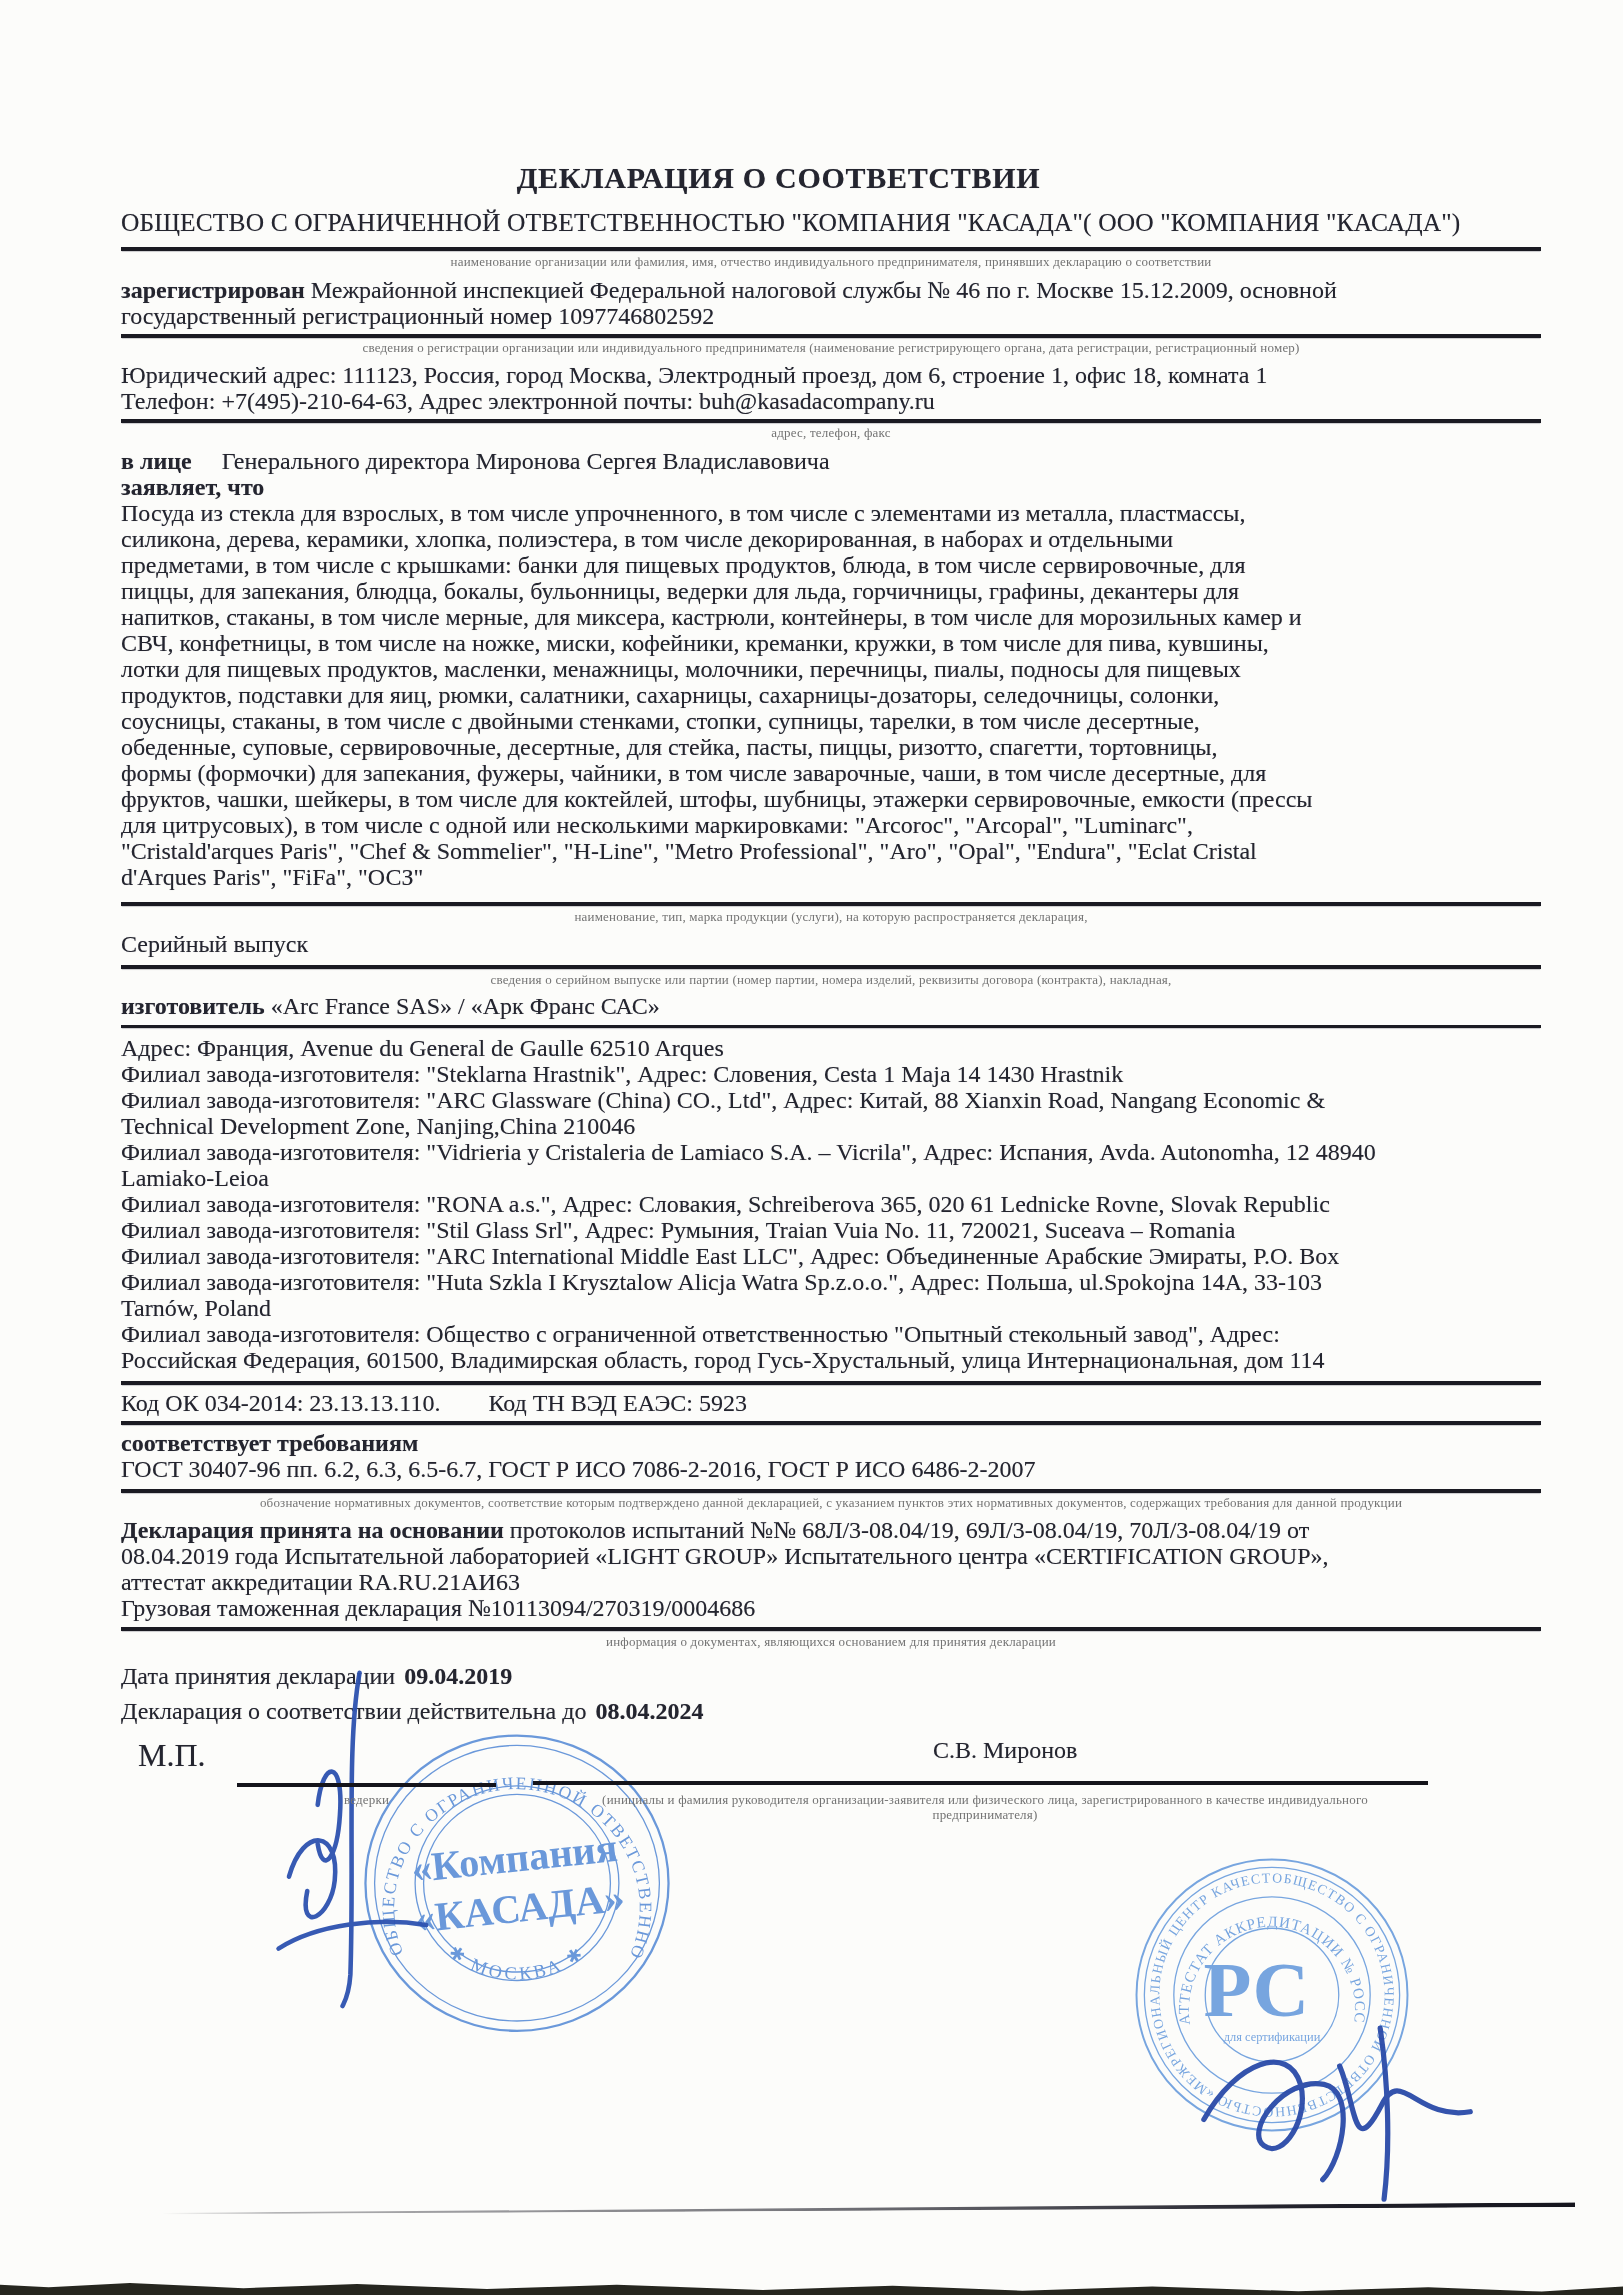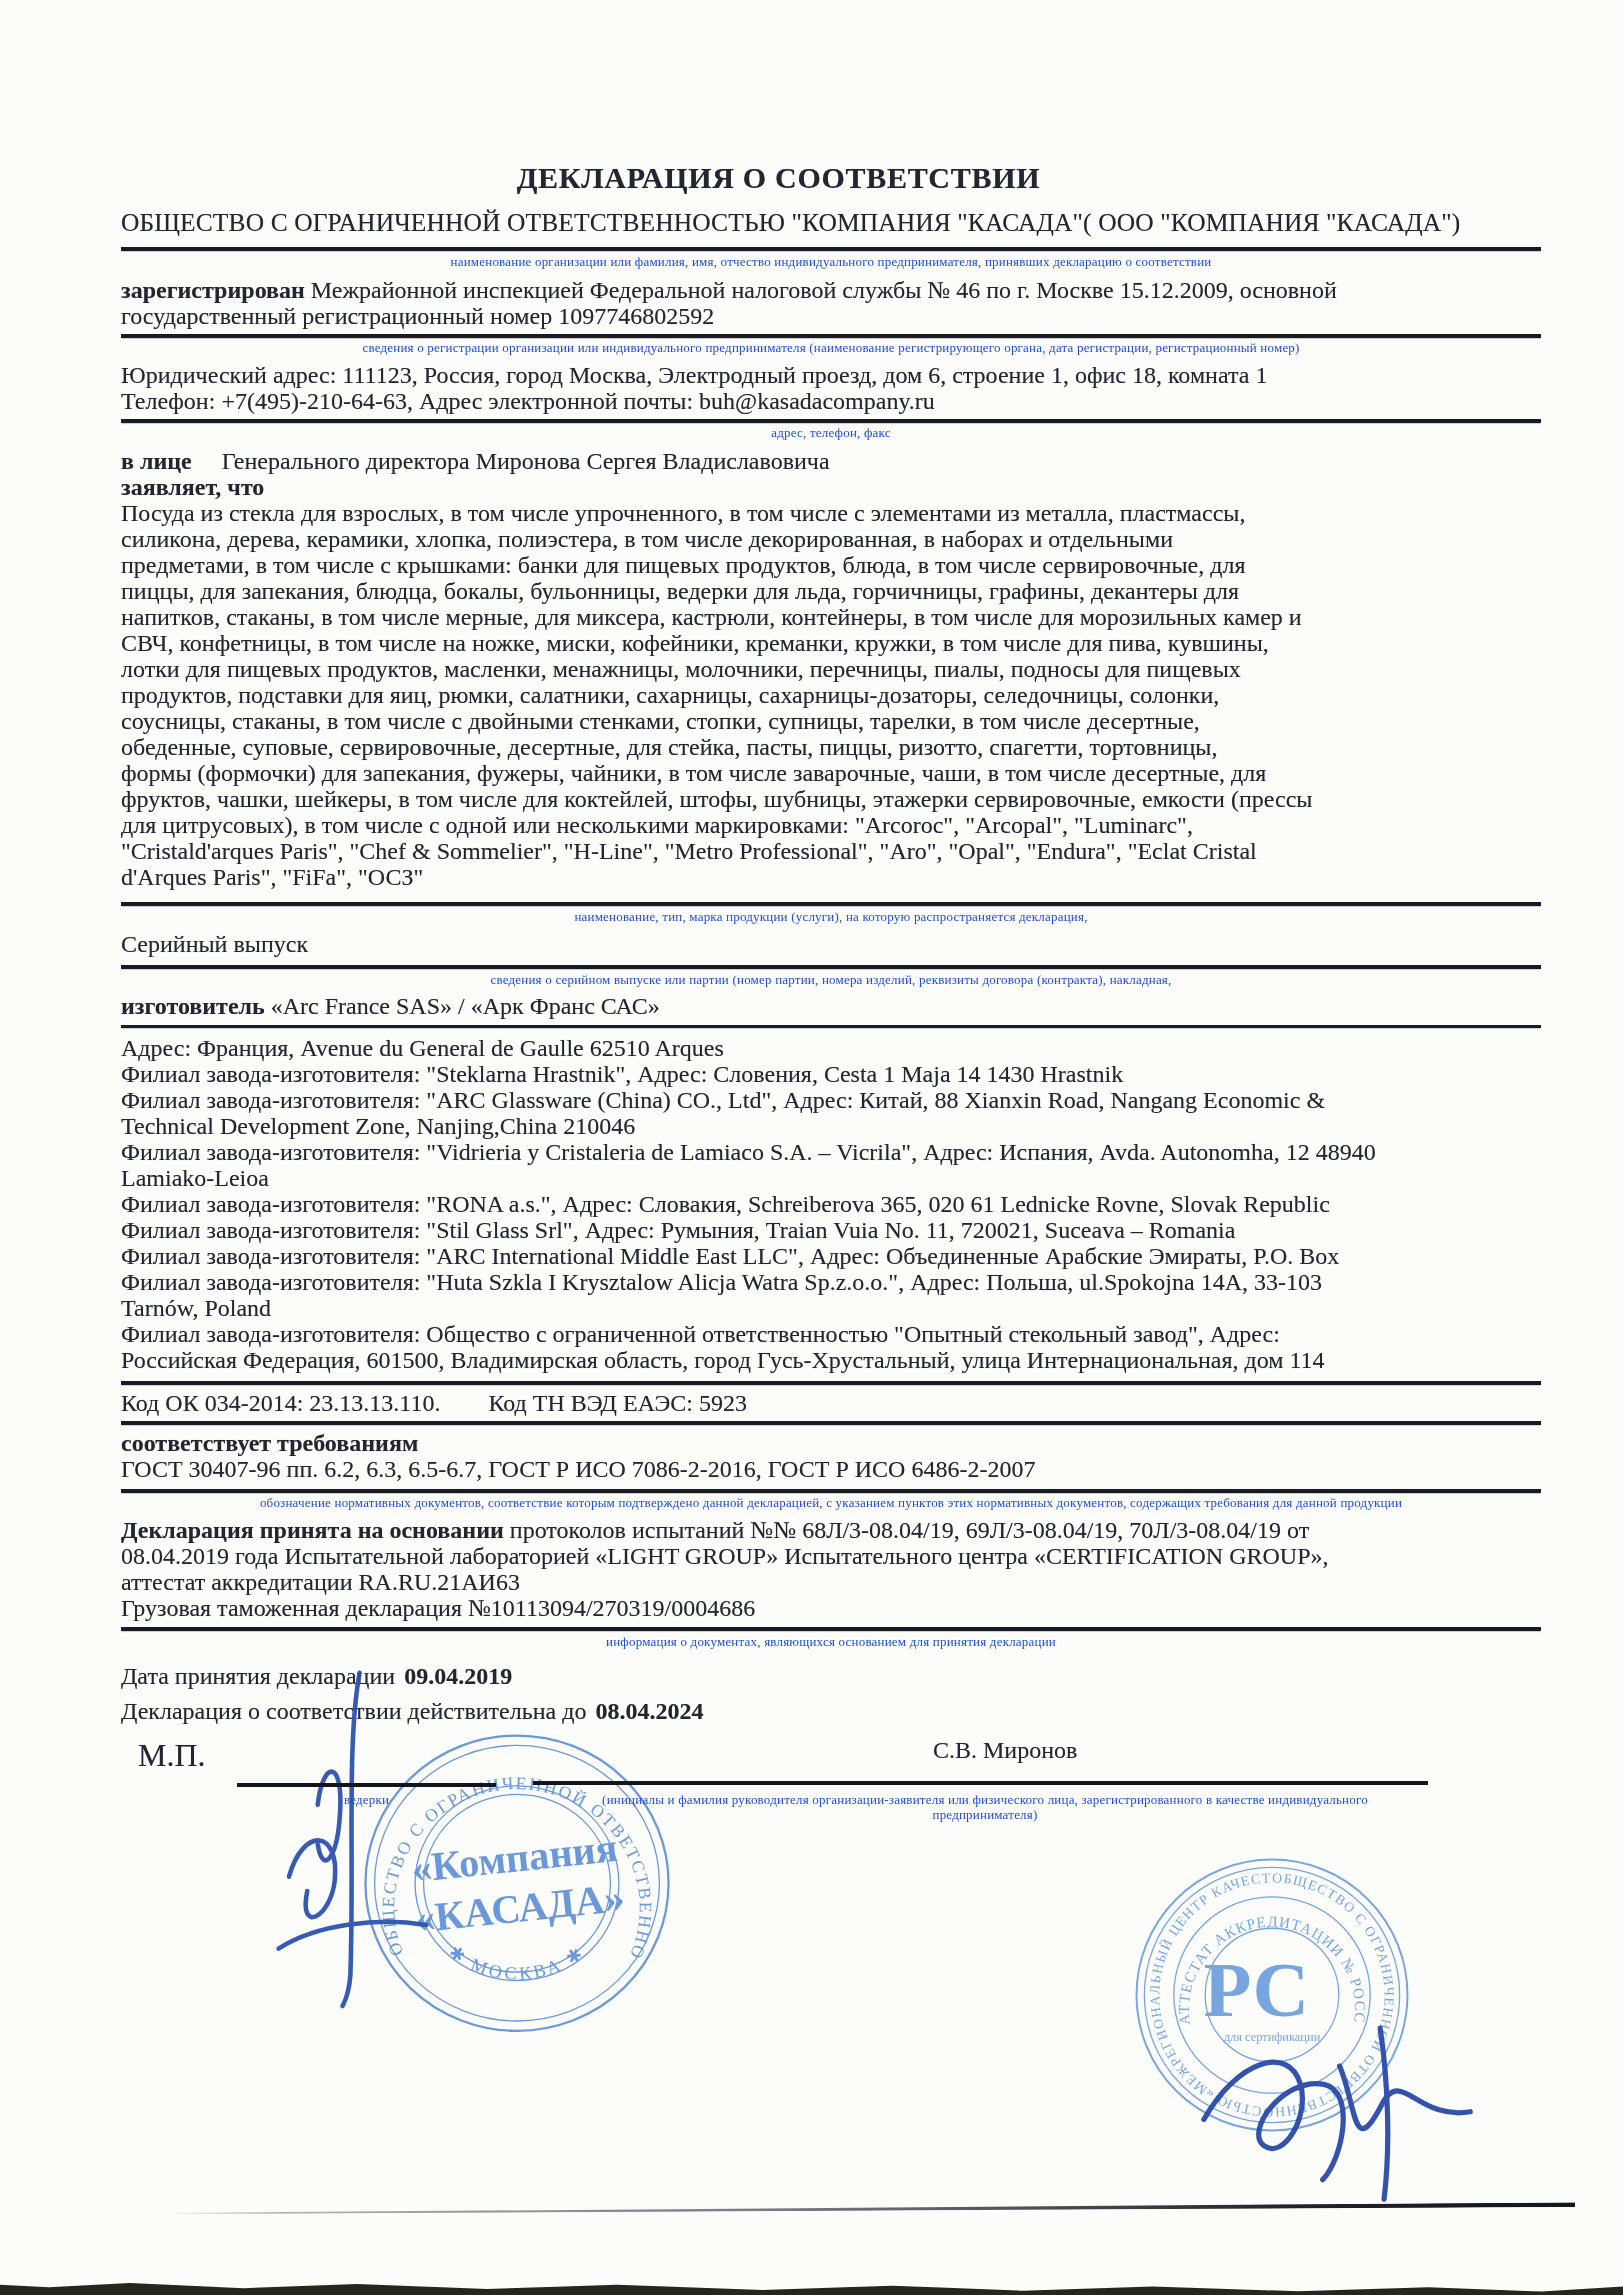--- a/index.html
+++ b/index.html
@@ -7,21 +7,21 @@
     width:1623px;height:2295px;position:relative;overflow:hidden;
     background:#fcfcfa;
     font-family:"Liberation Serif", serif;
     color:#24252f;
   }
   .doc{position:absolute;left:121px;top:161px;width:1420px;}
   .title{font-size:30px;font-weight:bold;letter-spacing:0.7px;text-align:center;padding-right:105px;white-space:nowrap;text-shadow:0 0 0.7px rgba(25,25,45,.45);}
   .company{font-size:25.5px;margin-top:13px;white-space:nowrap;letter-spacing:0.1px;text-shadow:0 0 0.7px rgba(25,25,45,.4);}
   .t{font-size:24px;line-height:26px;white-space:nowrap;text-shadow:0 0 0.7px rgba(25,25,45,.35);}
   .t b{font-weight:bold;}
-  .fine{font-size:13px;line-height:15px;text-align:center;color:#1d4ed8;letter-spacing:0.2px;white-space:nowrap;font-family:Liberation Serif, serif;}
+  .fine{font-size:13px;line-height:15px;text-align:center;color:#737373;letter-spacing:0.2px;white-space:nowrap;font-family:Liberation Serif, serif;}
   .rule{height:3.9px;background:#1a1a22;margin-top:7.9px;margin-bottom:2.6px;box-shadow:0 1.3px 0.7px -0.7px rgba(26,26,40,.4);}
   .mt8{margin-top:5.2px;}.mt10{margin-top:6.5px;}.mt12{margin-top:7.9px;}.mt14{margin-top:9.2px;}.mt18{margin-top:11.8px;}.mt22{margin-top:14.4px;}
   .gap-lead{display:inline-block;width:30px;}
   .code-gap{display:inline-block;width:48px;}
   .date-gap{display:inline-block;width:9.2px;}
   .sig-area{position:relative;margin-top:15.7px;height:445px;}
   .mp{position:absolute;left:17px;top:2.6px;font-size:32px;}
   .head-name{position:absolute;left:812px;top:-2.6px;font-size:24px;}
   .bar-left{position:absolute;left:116px;top:43px;width:259px;height:3.9px;background:#14141b;}
   .bar-right{position:absolute;left:412px;top:41px;width:895px;height:3.9px;background:#14141b;}

